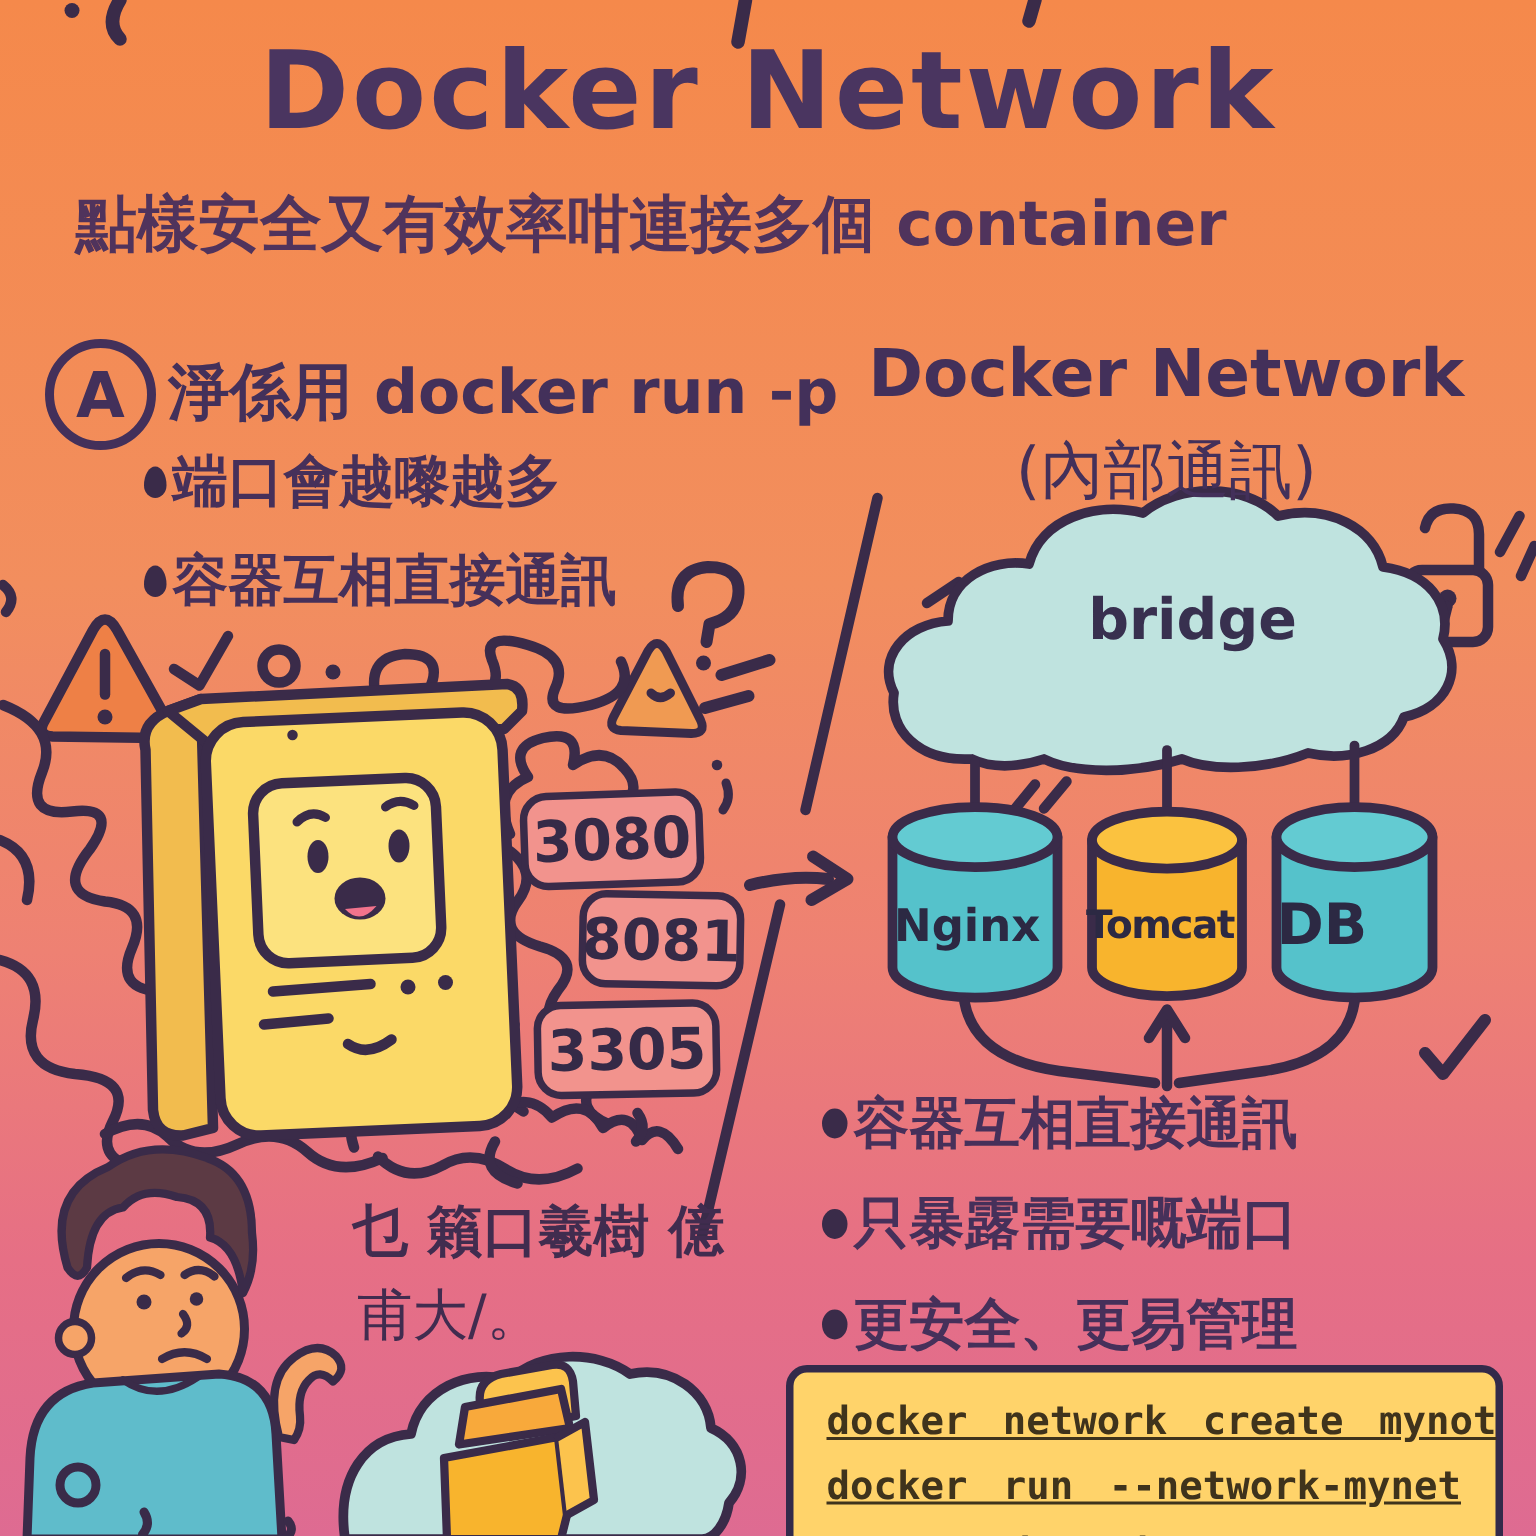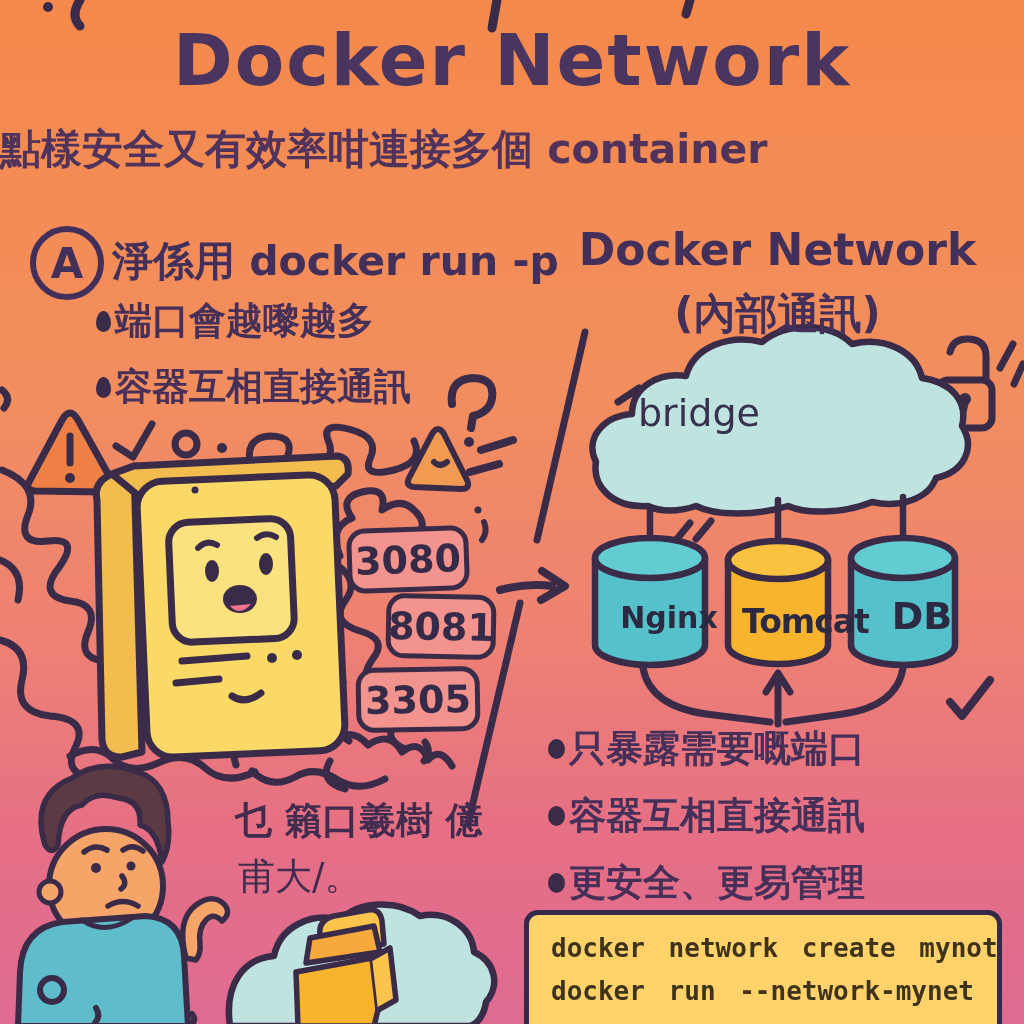--- a/index.html
+++ b/index.html
@@ -4,47 +4,47 @@
 <style>
   html,body{margin:0;padding:0;background:#222;}
   .poster{
     position:relative;width:1024px;height:1024px;overflow:hidden;
     background:linear-gradient(180deg,#F5894B 0%,#F28E5E 38%,#EE8173 62%,#E66F85 82%,#DE6B92 100%);
     font-family:"DejaVu Sans",sans-serif;color:#4A3157;
   }
   svg.art{position:absolute;left:0;top:0;z-index:1;}
   .txt{position:absolute;z-index:2;}
   .title{left:0;top:18px;width:1024px;text-align:center;font-size:72px;font-weight:800;letter-spacing:2px;color:#4A3560;}
-  .subtitle{left:0;top:122px;width:868px;font-size:41px;font-weight:700;color:#50335C;}
+  .subtitle{left:0;top:122px;width:868px;text-align:center;font-size:41px;font-weight:700;color:#50335C;}
   .a-badge{left:30px;top:226px;width:62px;height:62px;border:6px solid #43305A;border-radius:50%;
     display:flex;align-items:center;justify-content:center;font-size:42px;font-weight:800;color:#43305A;}
   .a-heading{left:112px;top:234px;font-size:41px;font-weight:800;color:#43305A;white-space:nowrap;text-align:right;}
   .blist{left:96px;top:296px;display:flex;flex-direction:column;gap:16px;}
   .blist .row,.rlist .row{display:flex;align-items:center;gap:4px;}
   .dot{width:15px;height:21px;background:#3A2B49;border-radius:50% 50% 50% 50%/60% 60% 40% 40%;flex:0 0 auto;}
   .dot.round{width:17px;height:20px;border-radius:50%;}
   .blist .lbl,.rlist .lbl{font-size:37px;font-weight:800;color:#46305A;white-space:nowrap;}
   .r-heading{left:540px;top:224px;width:475px;text-align:center;font-size:44px;font-weight:800;color:#43305A;}
-  .r-subheading{left:540px;top:286px;width:475px;text-align:center;font-size:42px;font-weight:700;color:#43305A;}
-  .cloud-label{left:638px;top:392px;width:314px;text-align:left;font-size:38px;font-weight:400;color:#38304F;line-height:1.15;}
-  .cyl-lbl{position:absolute;z-index:2;text-align:center;font-weight:800;color:#2C2943;margin-left:18px;}
+  .r-subheading{left:540px;top:286px;width:475px;text-align:center;font-size:42px;font-weight:400;color:#43305A;}
+  .cloud-label{left:638px;top:392px;width:314px;text-align:center;font-size:38px;font-weight:700;color:#38304F;line-height:1.15;}
+  .cyl-lbl{position:absolute;z-index:2;font-weight:800;color:#2C2943;}
   .cyl-nginx{left:596px;top:600px;width:110px;font-size:30px;}
-  .cyl-tomcat{left:724px;top:602px;width:106px;font-size:33px;letter-spacing:-1px;}
+  .cyl-tomcat{left:724px;top:602px;width:106px;font-size:26px;letter-spacing:-1px;}
   .cyl-db{left:851px;top:594px;width:106px;font-size:38px;}
   .rlist{left:548px;top:724px;display:flex;flex-direction:column;gap:17px;}
   .badge{position:absolute;z-index:2;background:#F2938D;border:5px solid #3A2B49;border-radius:18px;
     display:flex;align-items:center;justify-content:center;font-size:38px;font-weight:800;color:#352A47;}
   .b1{left:347px;top:527px;width:112px;height:55px;transform:rotate(-2deg);}
   .b2{left:386px;top:594px;width:100px;height:55px;transform:rotate(1deg);}
   .b3{left:356px;top:667px;width:114px;height:55px;transform:rotate(-1deg);}
   .note1{left:196px;top:796px;font-size:37px;font-weight:800;color:#412C4F;white-space:nowrap;margin-left:39px;}
   .note2{left:238px;top:852px;font-size:37px;font-weight:400;color:#412C4F;white-space:nowrap;}
   .codebox{left:524px;top:910px;width:446px;height:150px;background:#FFD36A;border:5px solid #332A4A;border-radius:14px;
     padding:12px 0 0 22px;font-family:"DejaVu Sans Mono",monospace;font-size:26px;font-weight:700;color:#3F331C;}
-  .codebox .cl{line-height:43px;word-spacing:8px;white-space:nowrap;}
+  .codebox .cl{line-height:43px;word-spacing:8px;white-space:nowrap;text-decoration:underline;}
 </style>
 </head>
 <body>
 
 <div class="poster">
 
   <svg class="art" width="1024" height="1024" viewBox="0 0 1024 1024">
     <g stroke="#3A2B49" stroke-linecap="round" stroke-linejoin="round" fill="none">
 
       <g stroke-width="9">
@@ -254,25 +254,25 @@
   <div class="cyl-lbl cyl-tomcat">Tomcat</div>
   <div class="cyl-lbl cyl-db">DB</div>
 
   <div class="badge b1">3080</div>
   <div class="badge b2">8081</div>
   <div class="badge b3">3305</div>
 
   <div class="txt rlist">
     <div class="row">
       <div class="dot round"></div>
+      <div class="lbl">容器互相直接通訊</div>
+    </div>
+    <div class="row">
+      <div class="dot round"></div>
       <div class="lbl">只暴露需要嘅端口</div>
-    </div>
-    <div class="row">
-      <div class="dot round"></div>
-      <div class="lbl">容器互相直接通訊</div>
     </div>
     <div class="row">
       <div class="dot round"></div>
       <div class="lbl">更安全、更易管理</div>
     </div>
   </div>
 
   <div class="txt note1">乜 籟口羲樹 億</div>
   <div class="txt note2">甫大/。</div>
 

